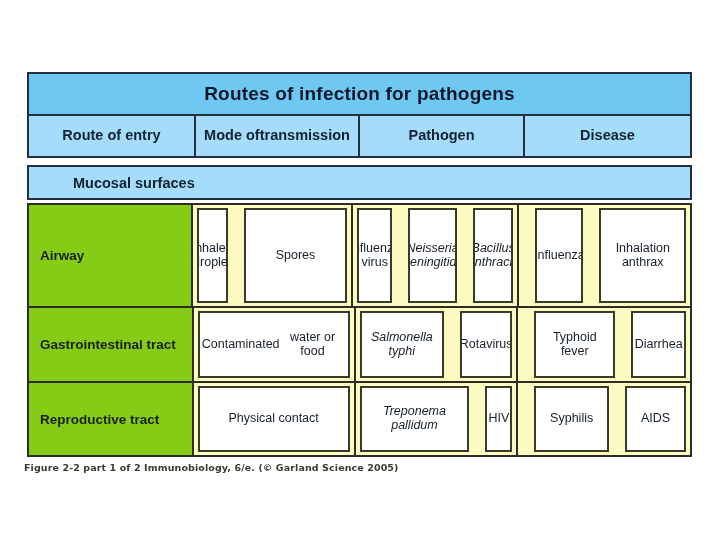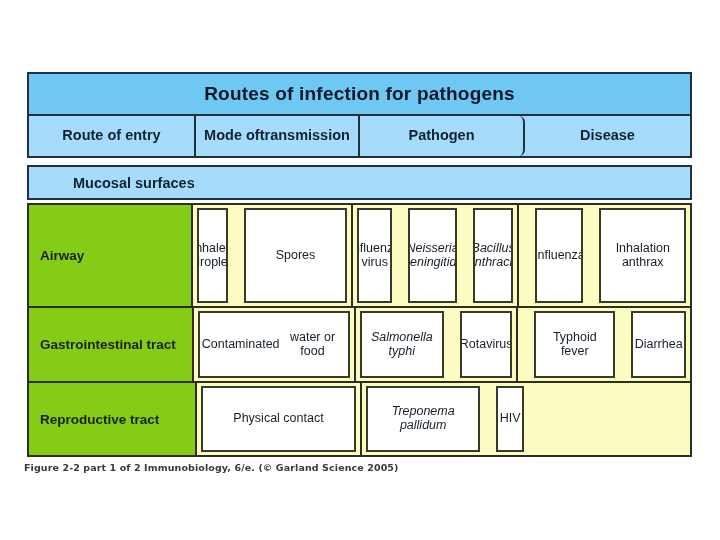--- a/index.html
+++ b/index.html
@@ -67,21 +67,21 @@
     font-size: 14.5px;
     font-weight: bold;
     line-height: 1.08;
     color: #142230;
     border-right: 2px solid #223040;
     padding: 0 2px;
   }
   .header-cell:last-child { border-right: none; }
   .col-1 { width: 168px; }
   .col-2 { width: 165px; }
-  .col-3 { width: 166px; border-radius: 6px; }
+  .col-3 { width: 166px; }
   .col-4 { width: 166px; }
 
   
   .section-band {
     position: absolute;
     left: 27px;
     top: 165px;
     width: 665px;
     height: 35px;
     box-sizing: border-box;
@@ -243,19 +243,23 @@
 
     <div class="body-row row-repro">
       <div class="route-cell">Reproductive tract</div>
       <div class="stack-cell cell-2">
         <div class="box">Physical contact</div>
       </div>
       <div class="stack-cell cell-3">
         <div class="box italic">Treponema pallidum</div>
         <div class="box">HIV</div>
       </div>
+      <div class="stack-cell cell-4">
+        <div class="box">Syphilis</div>
+        <div class="box">AIDS</div>
+      </div>
     </div>
 
   </div>
 
   <div class="caption">Figure 2-2 part 1 of 2  Immunobiology, 6/e. (© Garland Science 2005)</div>
 
 </div>
 
 </body></html>

